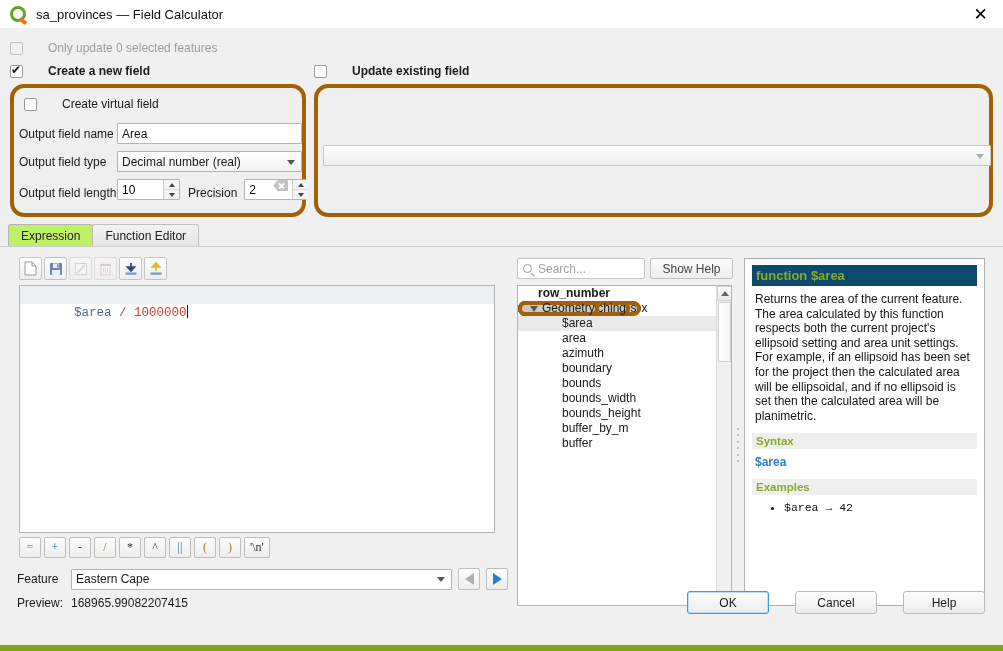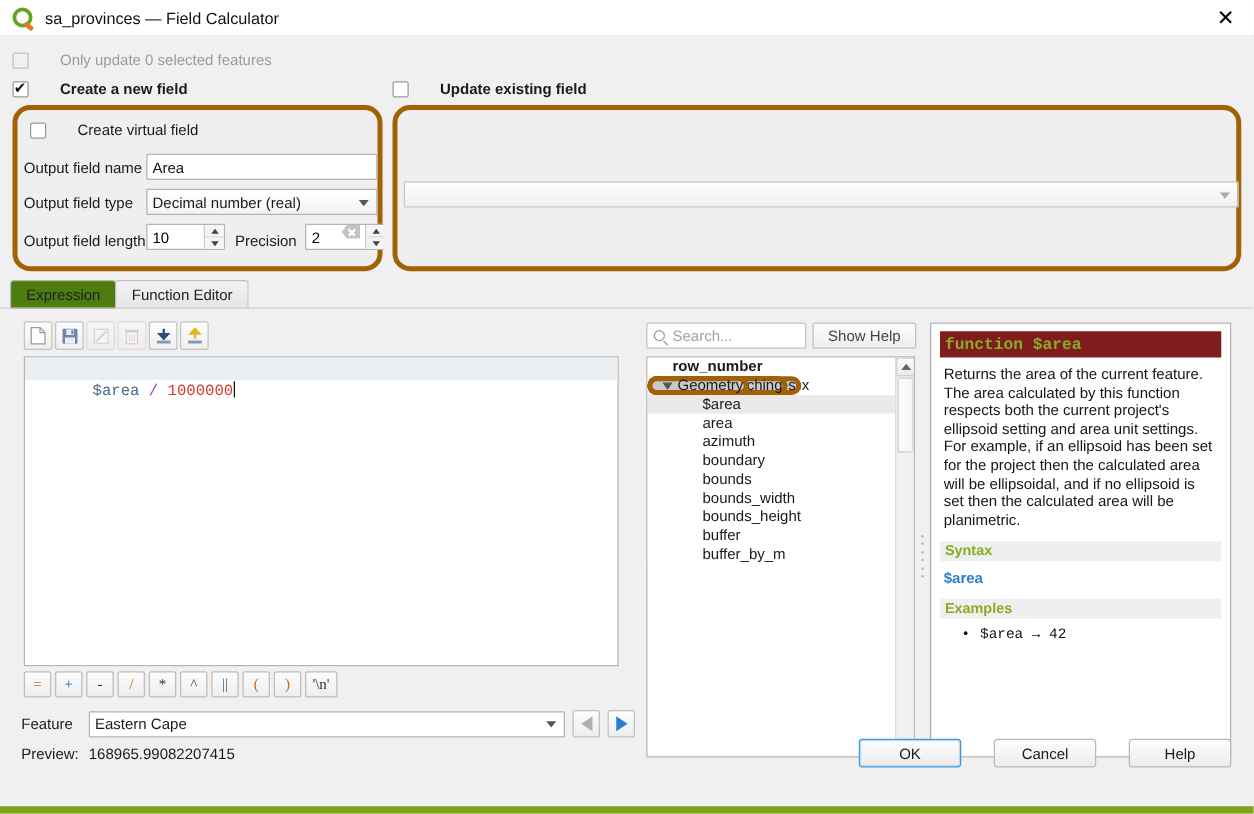--- a/index.html
+++ b/index.html
@@ -121,21 +121,21 @@
   .clear-ico:after{transform:rotate(-45deg);}
 
   
   .tabstrip{ position:absolute; left:8px; top:196px; display:flex; align-items:flex-end; }
   .tab{
     height:23px; padding:0 12px; display:flex; align-items:center;
     border:1px solid #bfbfbf; border-bottom:none; font-size:12px;
     background:linear-gradient(#f3f3f3,#e4e4e4); margin-right:-1px;
     border-radius:3px 3px 0 0; color:#222;
   }
-  .tab.active{ background:#4d7c0f; border-color:#b4b4b4; }
+  .tab.active{ background:#bef264; border-color:#b4b4b4; }
   .tab-underline{
     position:absolute; left:0; top:218px; width:1003px; height:1px; background:#cfcfcf;
   }
 
   
   .expr-toolbar{ position:absolute; left:19px; top:229px; display:flex; gap:2px; }
   .tbtn{
     width:23px;height:23px;border:1px solid #c4c4c4;border-radius:2px;
     background:linear-gradient(#fdfdfd,#eeeeee);
     display:flex;align-items:center;justify-content:center;
@@ -235,22 +235,22 @@
     display:flex; flex-direction:column; justify-content:space-between; align-items:center;
   }
   .splitter i{ width:2px;height:2px;background:#b5b5b5;display:block;border-radius:50%;}
 
   
   #help-panel{
     position:absolute; left:744px; top:230px; width:241px; height:348px;
     border:1px solid #b0b0b0; background:#fff; padding:6px 7px; overflow:hidden;
   }
   .help-h1{
-    background:#7f1d1d; color:#8aab26; font-weight:bold; font-size:13px;
-    padding:3px 4px; margin-bottom:6px;font-family:Liberation Mono, monospace;
+    background:#0c4a6e; color:#8aab26; font-weight:bold; font-size:13px;
+    padding:3px 4px; margin-bottom:6px;
   }
   .help-p{ font-size:12px; line-height:14.6px; color:#151515; padding:0 3px; }
   .help-sec{
     background:#efefef; color:#8aab26; font-weight:bold; font-size:11.5px;
     padding:2px 4px; margin-top:10px; margin-bottom:6px;
   }
   .help-syn{ color:#2f7fc4; font-weight:bold; font-size:12px; padding-left:3px;}
   .help-ex{ margin:0; padding-left:32px; }
   .help-ex li{ font-family:"Liberation Mono", monospace; font-size:11.5px; color:#111; }
 
@@ -542,24 +542,24 @@
         <div class="tnode leaf">
           <span>bounds</span>
         </div>
         <div class="tnode leaf">
           <span>bounds_width</span>
         </div>
         <div class="tnode leaf">
           <span>bounds_height</span>
         </div>
         <div class="tnode leaf">
+          <span>buffer_by_m</span>
+        </div>
+        <div class="tnode leaf">
           <span>buffer</span>
-        </div>
-        <div class="tnode leaf">
-          <span>buffer_by_m</span>
         </div>
       </div>
     <div class="vsb">
       <div class="arrowbtn">
           <i class="sb-up"></i>
         </div>
       <div class="thumb"></div>
       <div class="arrowbtn bottom">
           <i class="sb-dn"></i>
         </div>

